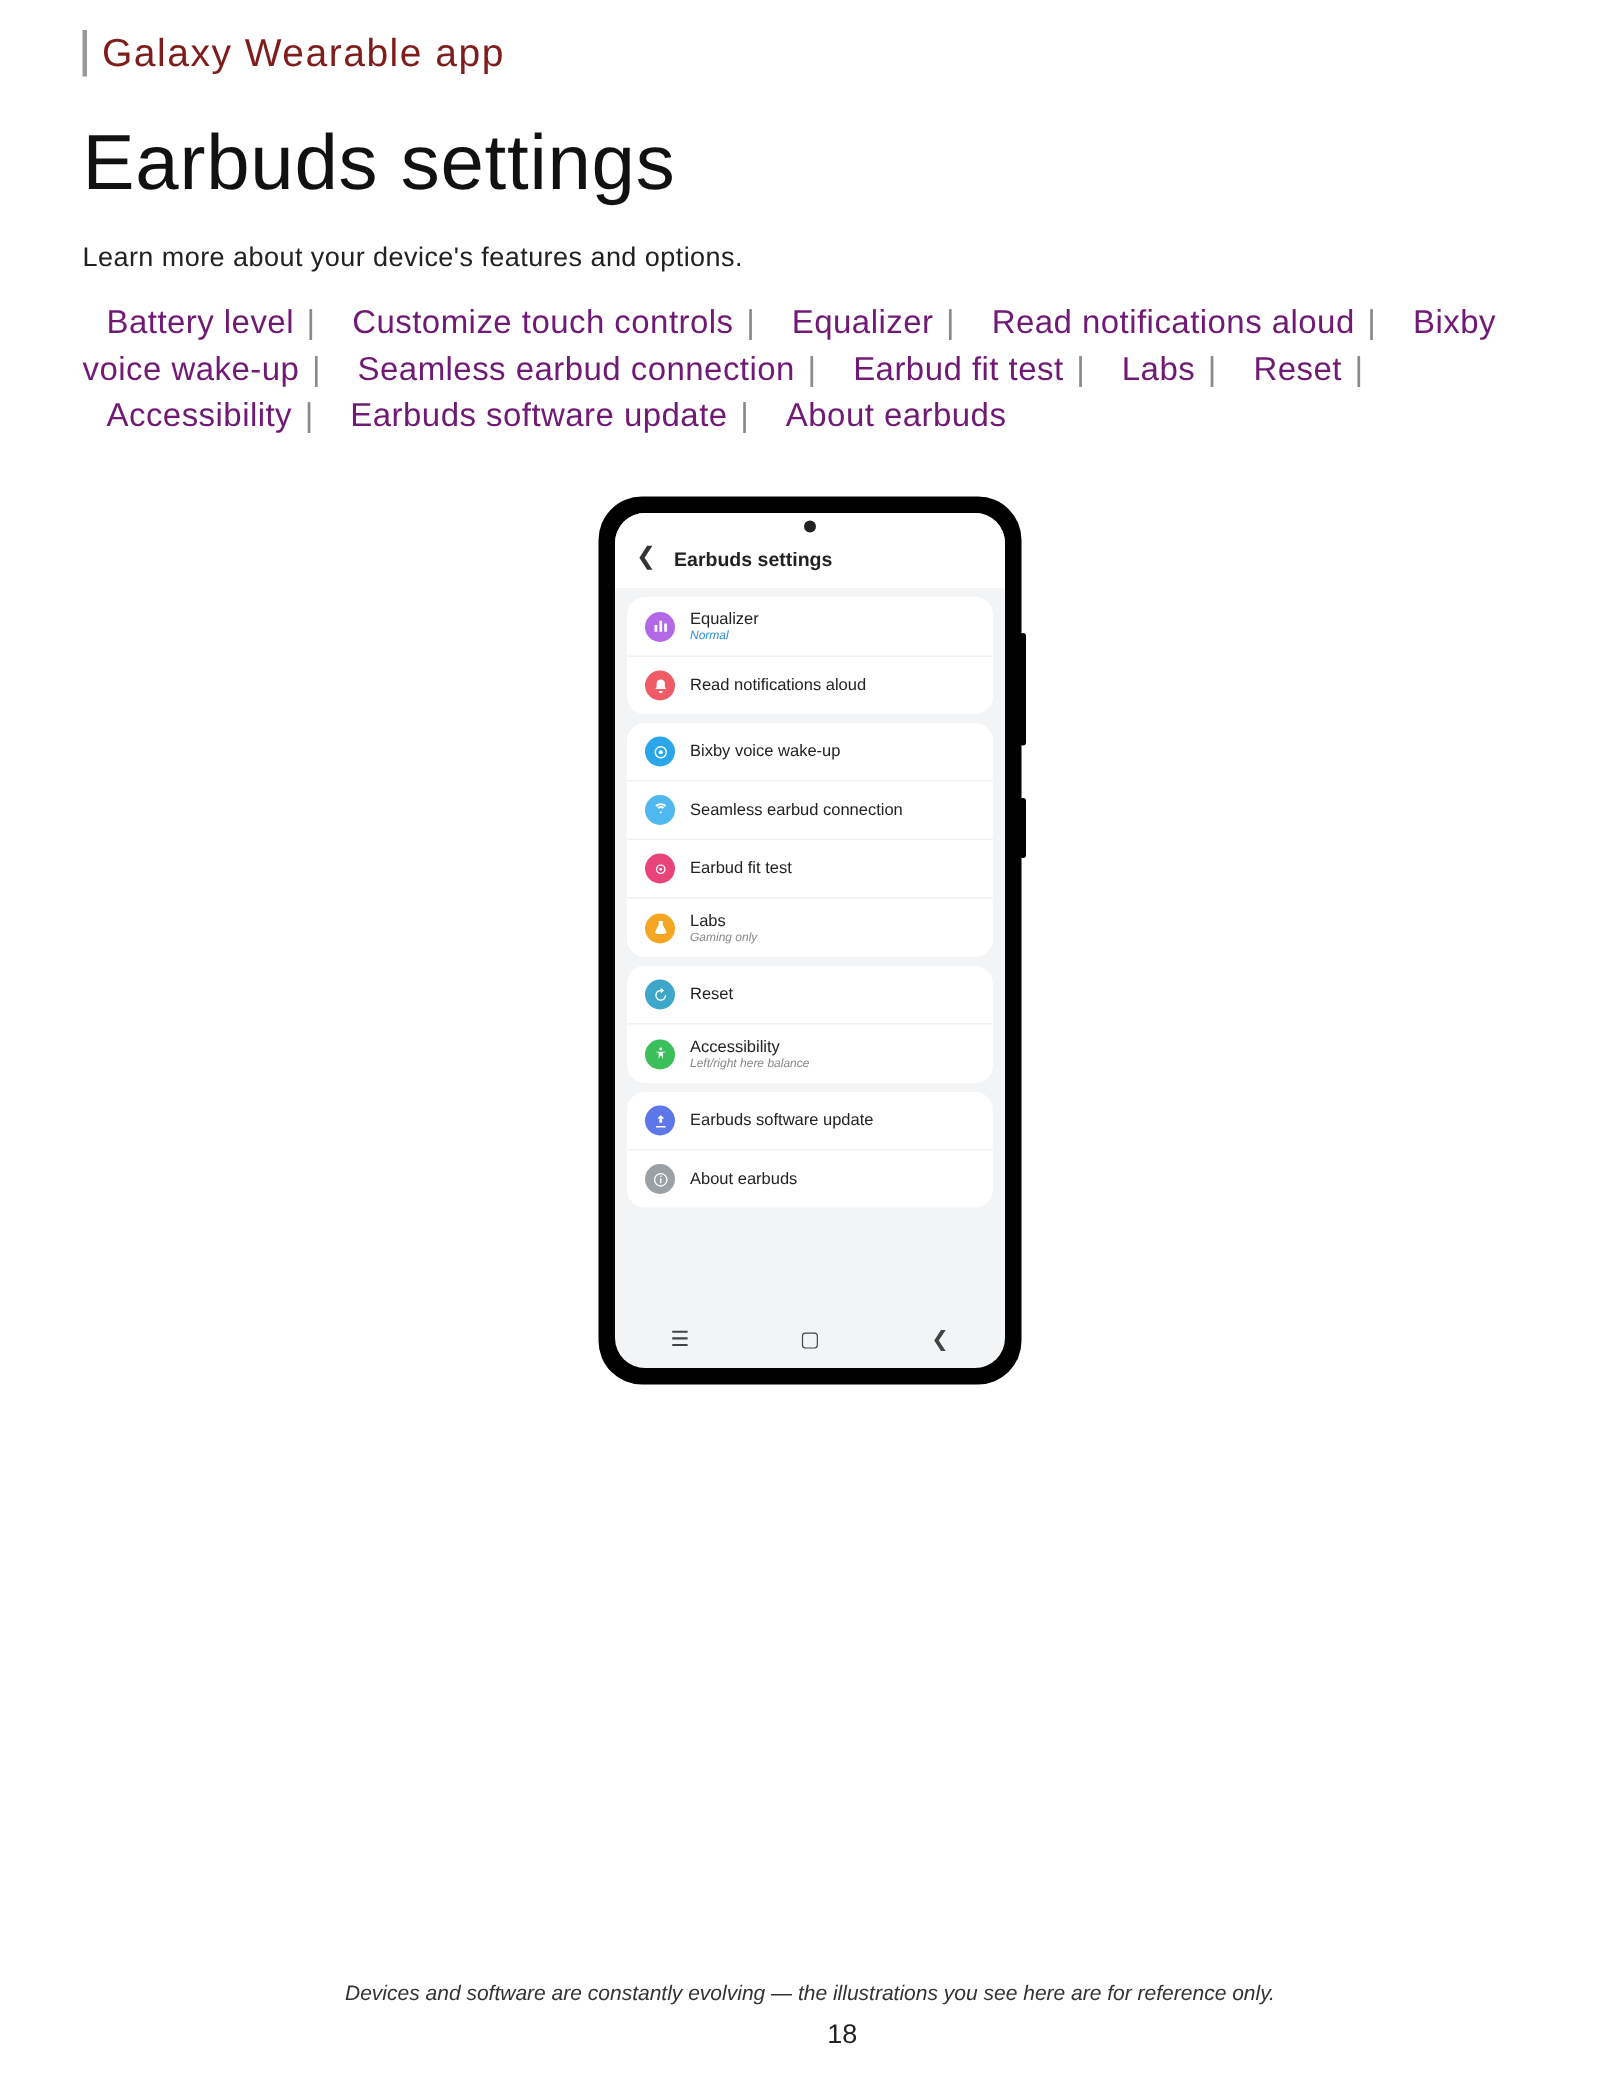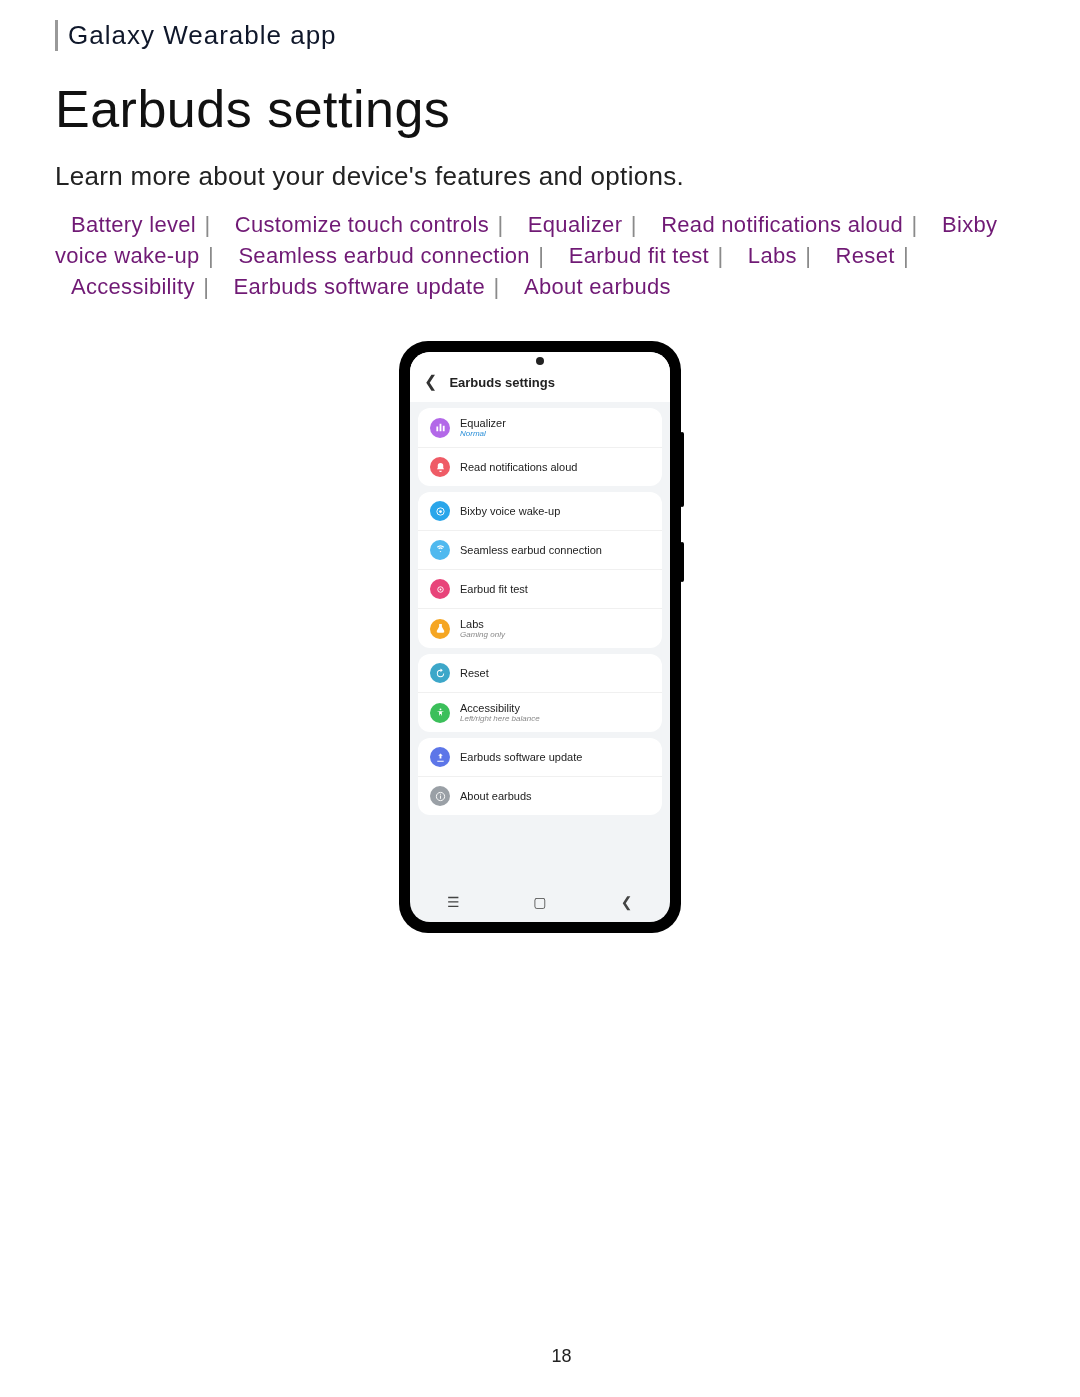--- a/index.html
+++ b/index.html
@@ -14,33 +14,33 @@
   .page {
     padding: 20px 55px 0 55px;
   }
   .breadcrumb-wrap {
     border-left: 3px solid #999;
     padding-left: 10px;
     margin-bottom: 28px;
   }
   .breadcrumb {
     font-size: 26px;
-    color: #0f172a;
+    color: #7f1d1d;
     letter-spacing: 1px;
     font-weight: 400;
   }
   h1.title {
     font-size: 52px;
     font-weight: 500;
     letter-spacing: 0.5px;
     color: #111;
     margin-bottom: 22px;
   }
   .intro {
-    font-size: 26px;
+    font-size: 18px;
     color: #222;
     margin-bottom: 18px;
     letter-spacing: 0.3px;
   }
   .linkblock {
     font-size: 22px;
     line-height: 1.4;
     letter-spacing: 0.3px;
   }
   .linkblock a {
@@ -332,14 +332,15 @@
           <span>☰</span>
           <span>▢</span>
           <span>❮</span>
         </div>
       </div>
     </div>
   </div>
 </div>
 
 <div class="footer">
+  <div class="footnote">Devices and software are constantly evolving — the illustrations you see here are for reference only.</div>
   <div class="pagenum">18</div>
 </div>
 
 </body></html>

